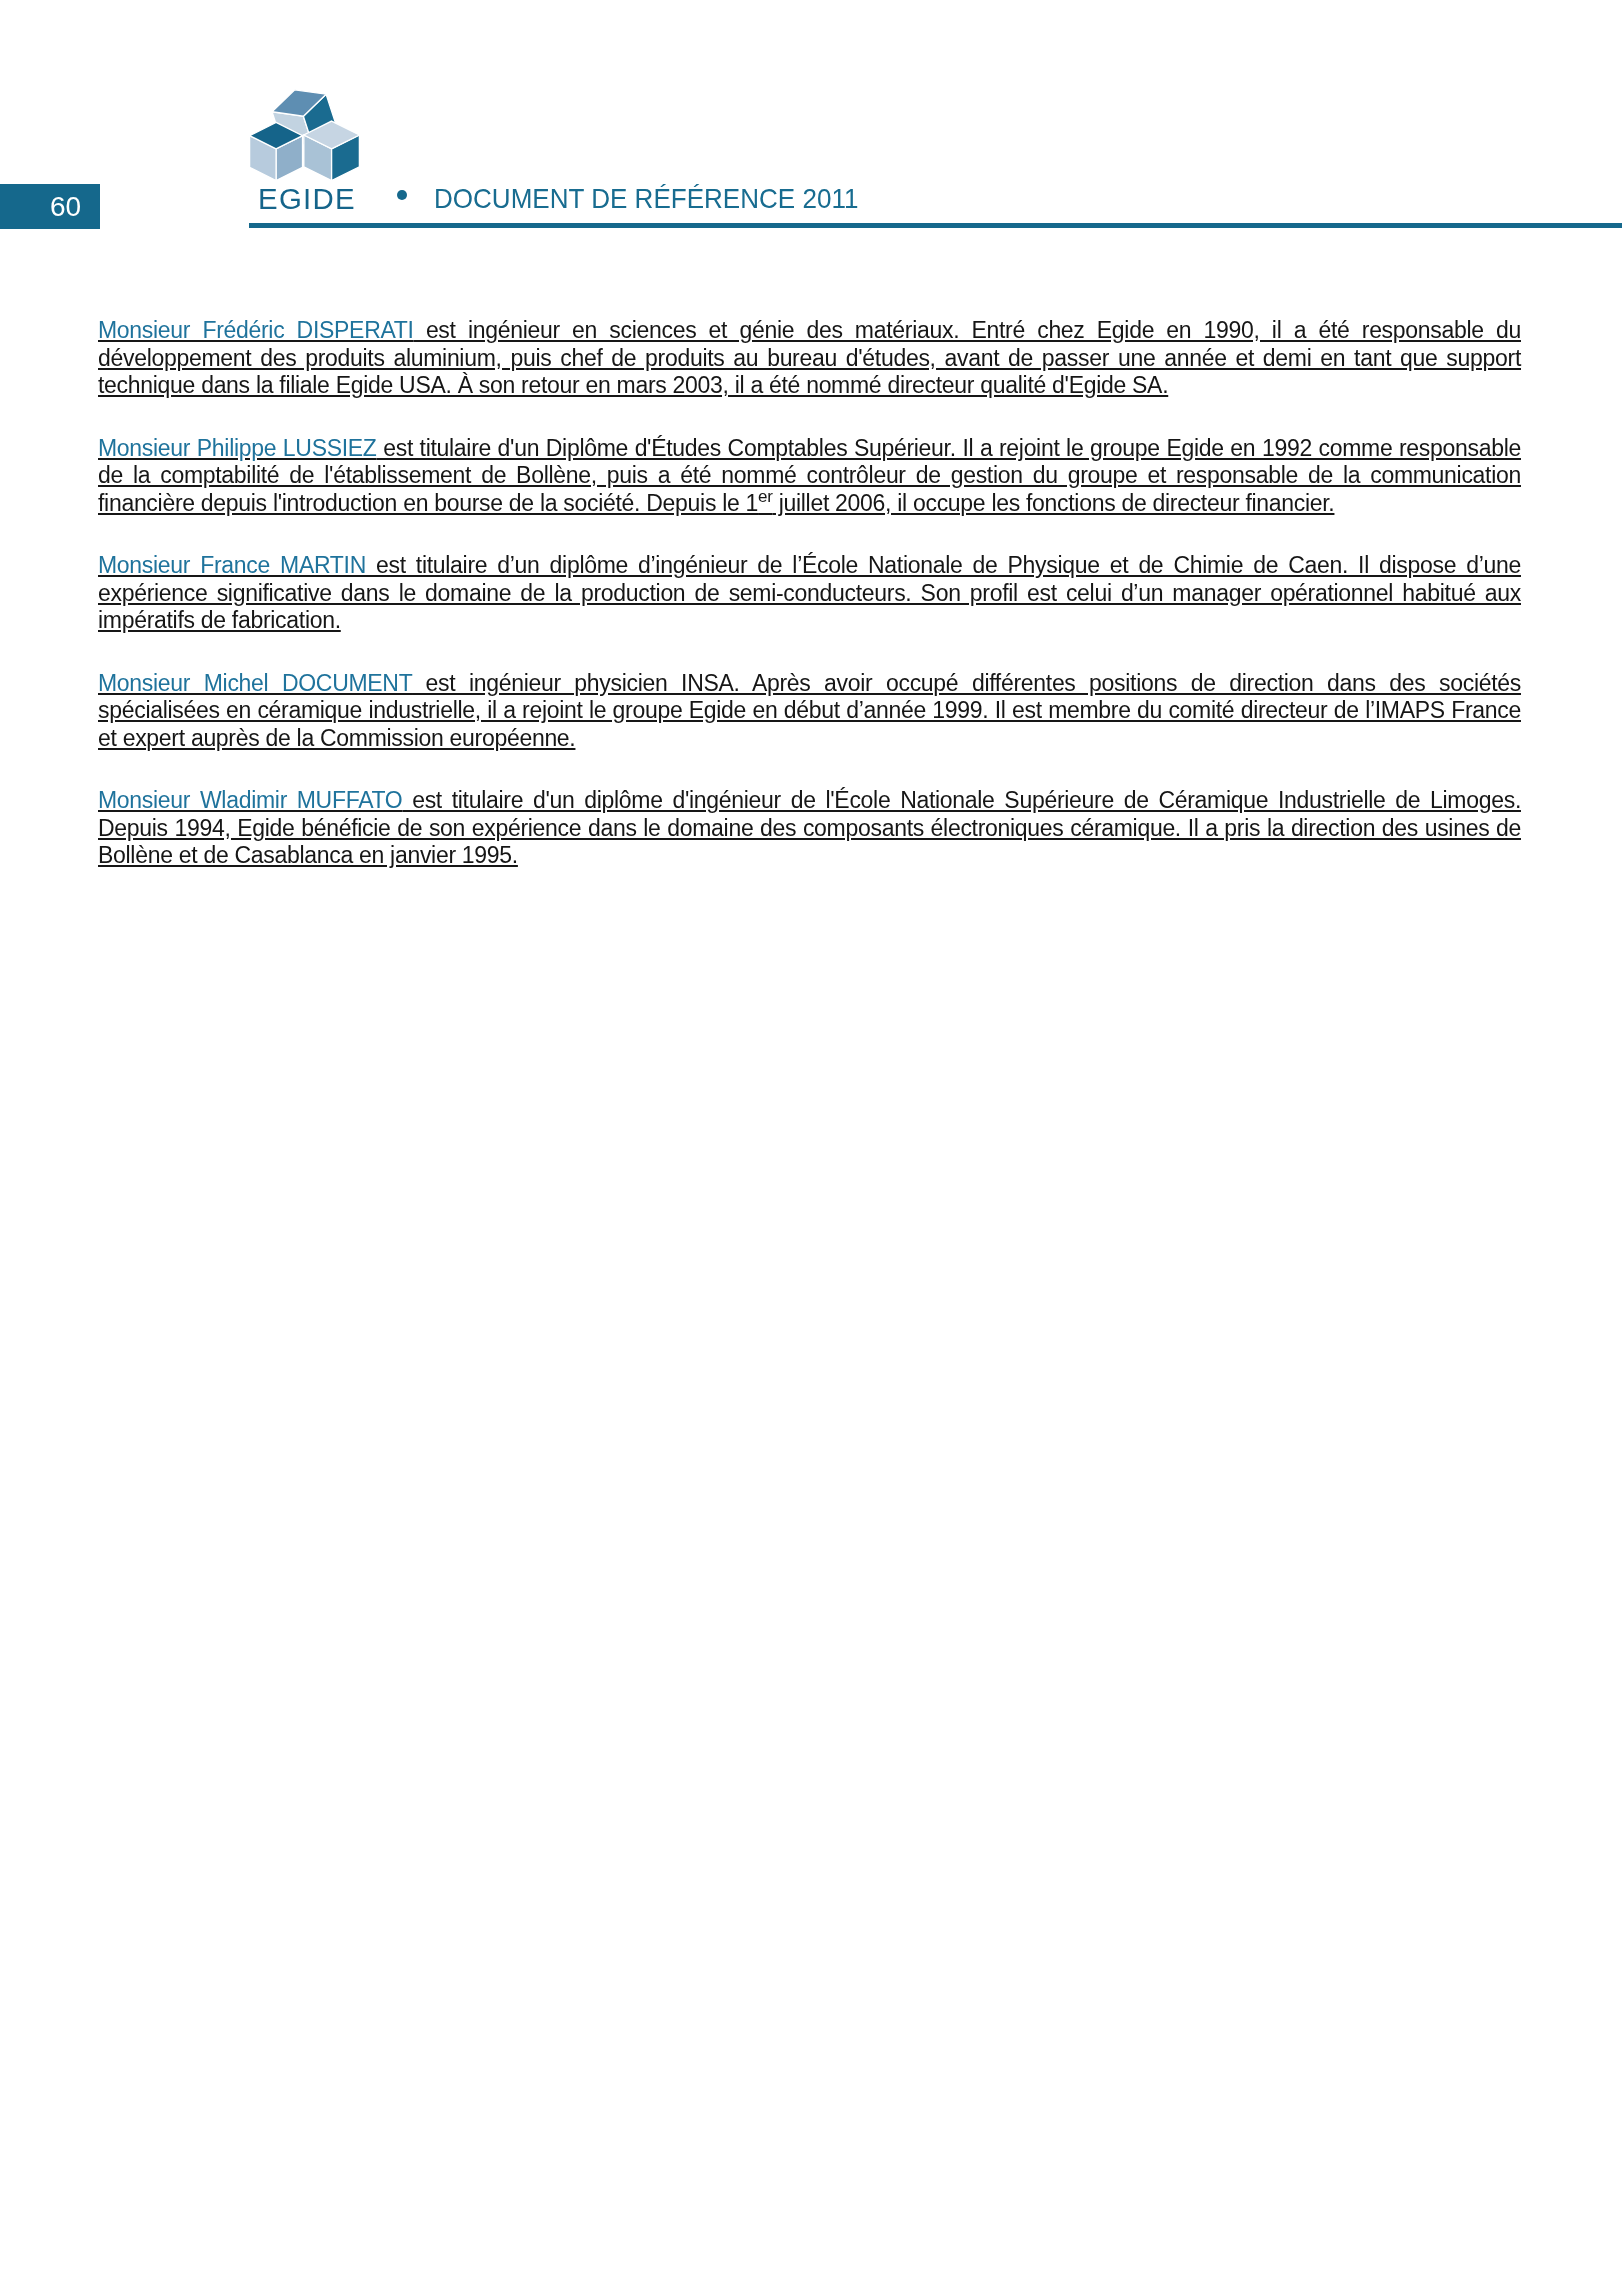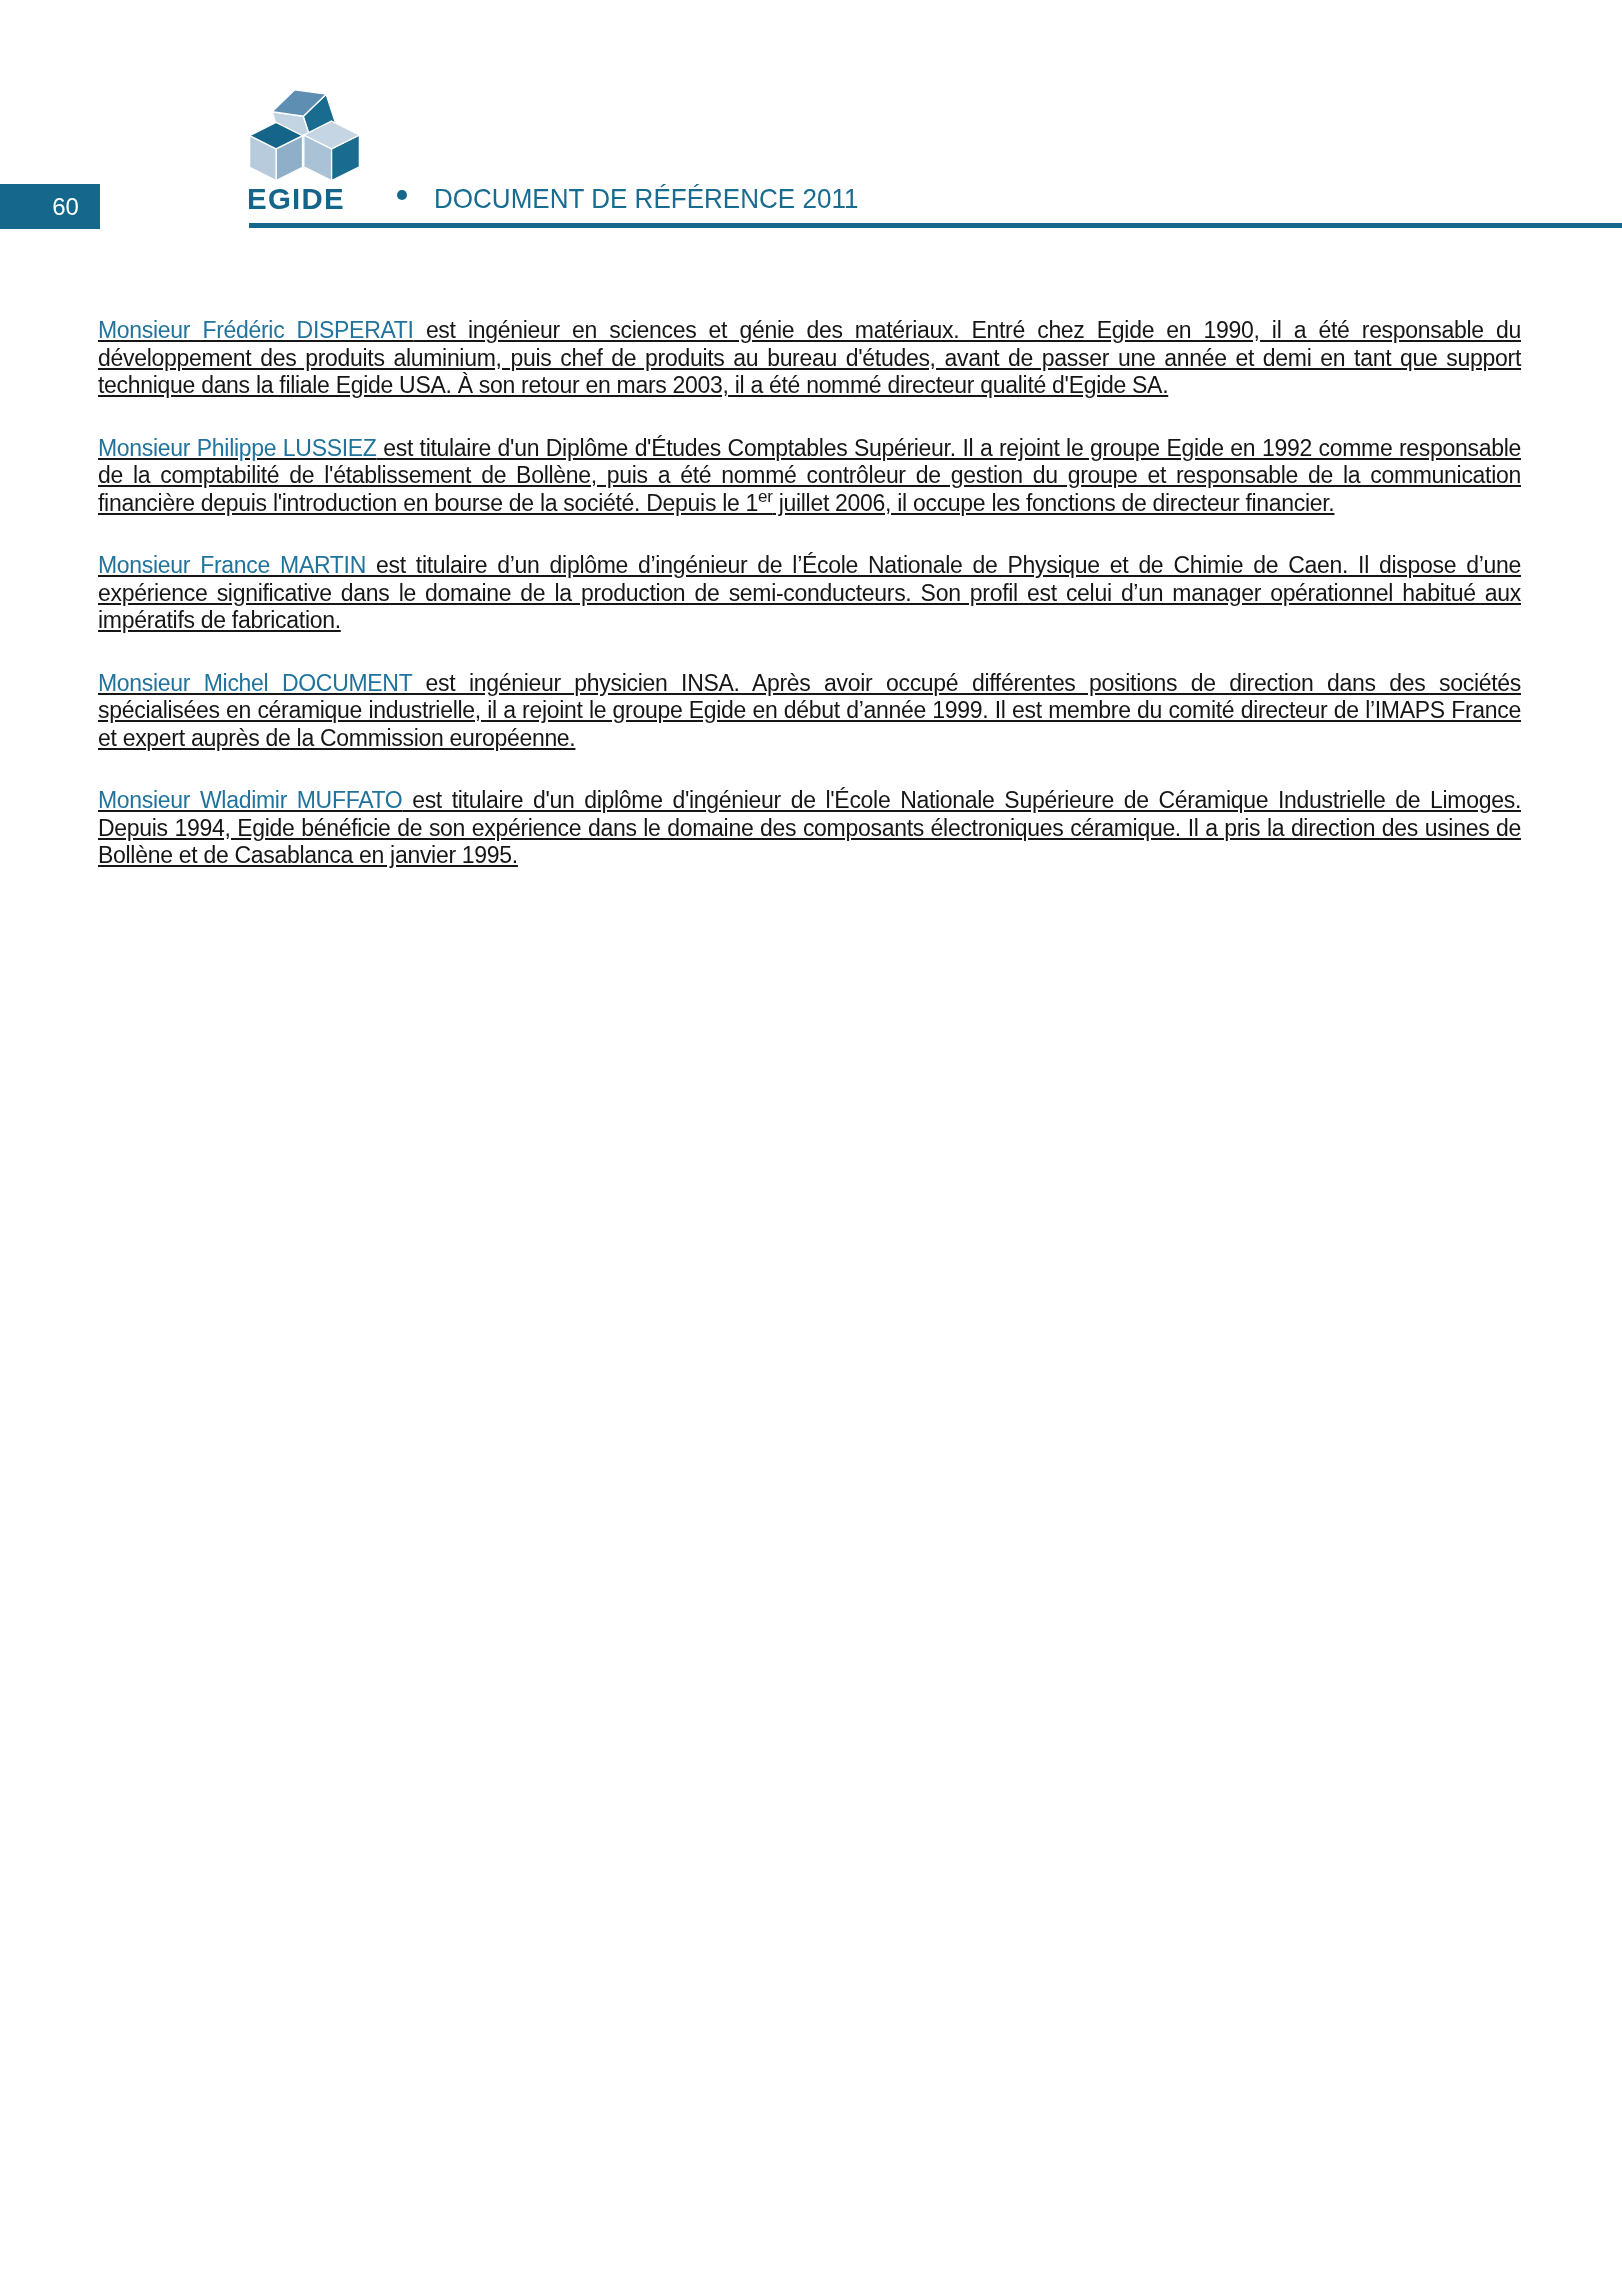--- a/index.html
+++ b/index.html
@@ -11,33 +11,34 @@
     position: relative;
   }
   .page { position: absolute; inset: 0; width: 1623px; height: 2295px; background: #fff; }
 
   
   .page-badge {
     position: absolute; left: 0; top: 184px;
     width: 100px; height: 45px;
     background: #15688C;
     color: #ffffff;
-    font-size: 24px;
+    font-size: 28px;
     display: flex; align-items: center; justify-content: center;
     padding-left: 31px;
   }
 
   
   .logo-cubes { position: absolute; left: 243px; top: 84px; width: 123px; height: 98px; }
   .brand {
     position: absolute; left: 247px; top: 182px;
     width: 120px;
     color: #15648A;
-    font-size: 29.4px; font-weight: bold; letter-spacing: 1.3px;
+    font-size: 29.4px; font-weight: normal; letter-spacing: 1.3px;
     white-space: nowrap;
+    text-align: center;
   }
   .header-bullet {
     position: absolute; left: 397px; top: 190px;
     width: 9.8px; height: 9.8px; border-radius: 50%;
     background: #15688C;
   }
   .doc-title {
     position: absolute; left: 434px; top: 183px;
     color: #186C90;
     font-size: 28px;

